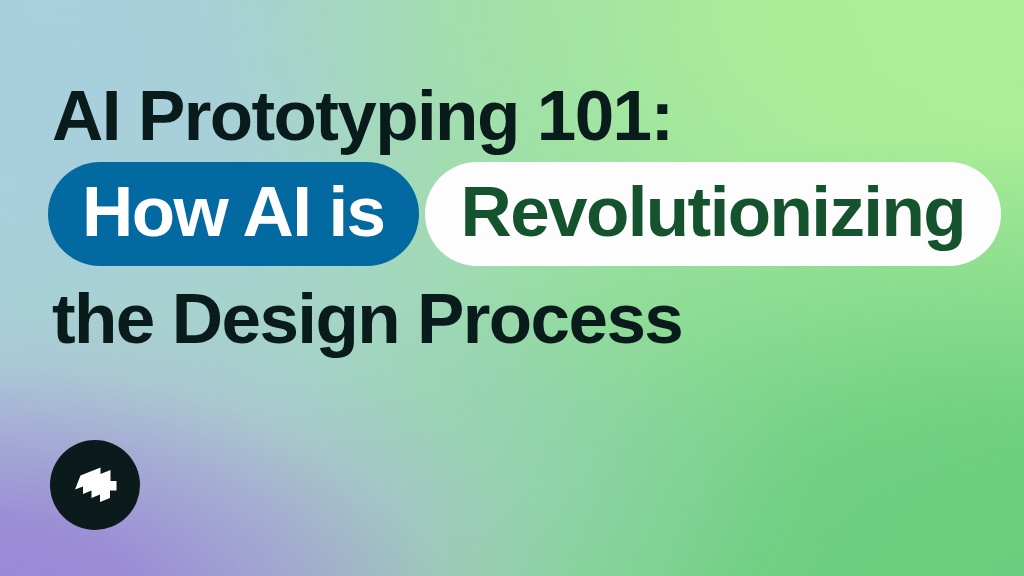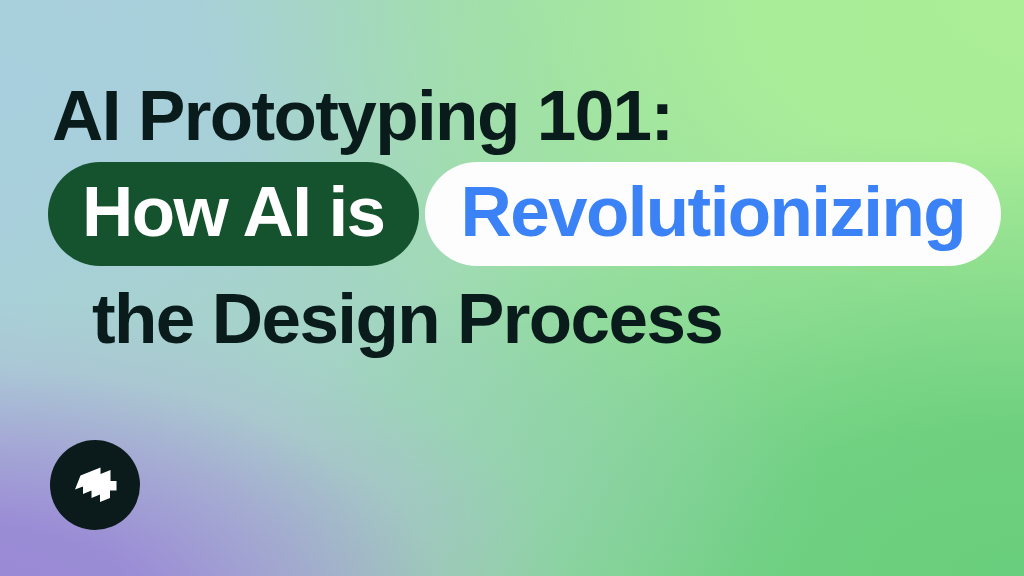--- a/index.html
+++ b/index.html
@@ -96,41 +96,40 @@
     align-items: center;
     height: 104px;
     border-radius: 52px;
     font-size: 71px;
     font-weight: 700;
     letter-spacing: -1.6px;
     line-height: 1;
   }
 
   .pill-dark {
-    background: #14532d;
+    background: #0369a1;
     color: #ffffff;
     padding: 0 34px 6px 34px;
   }
 
   .pill-light {
     background: #fdfdfd;
-    color: #3b82f6;
+    color: #14532d;
     padding: 0 36px 6px 36px;
   }
 
   .line-3 {
     margin-top: 14px;
     font-size: 71px;
     font-weight: 700;
     letter-spacing: -1.6px;
     color: #0a1b1b;
     line-height: 1;
     height: 76px;
     padding-left: 4px;
-    margin-left: 40px;
   }
 
   
   .logo {
     position: absolute;
     left: 50px;
     top: 440px;
     width: 90px;
     height: 90px;
     border-radius: 50%;

